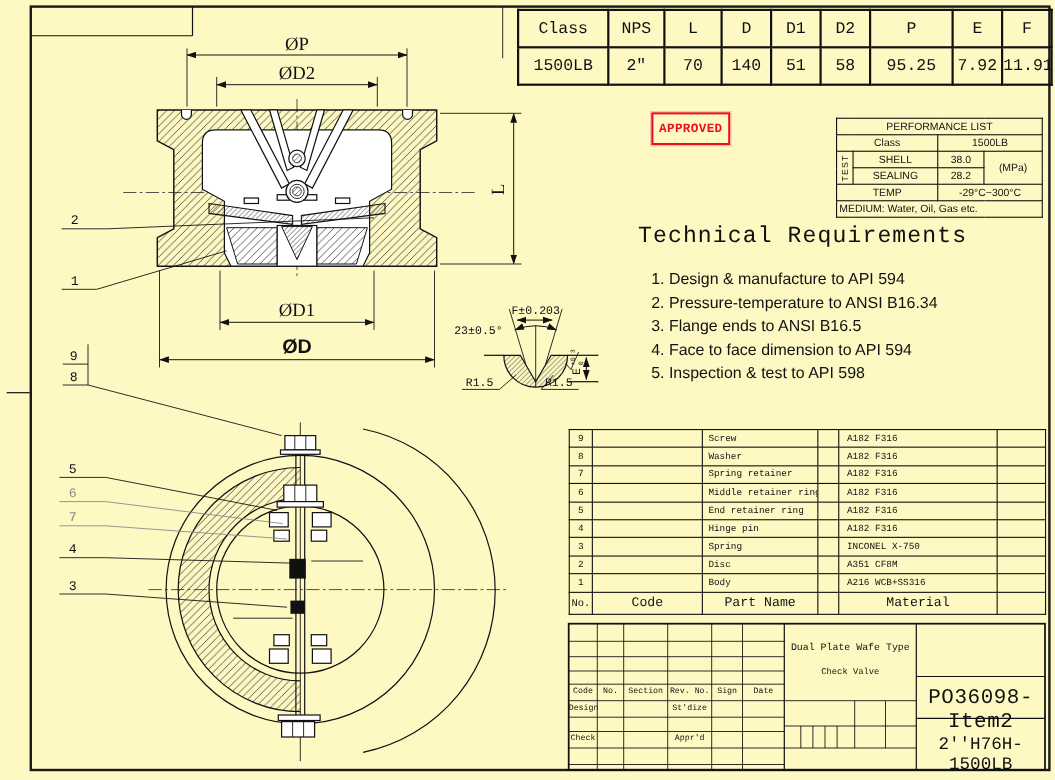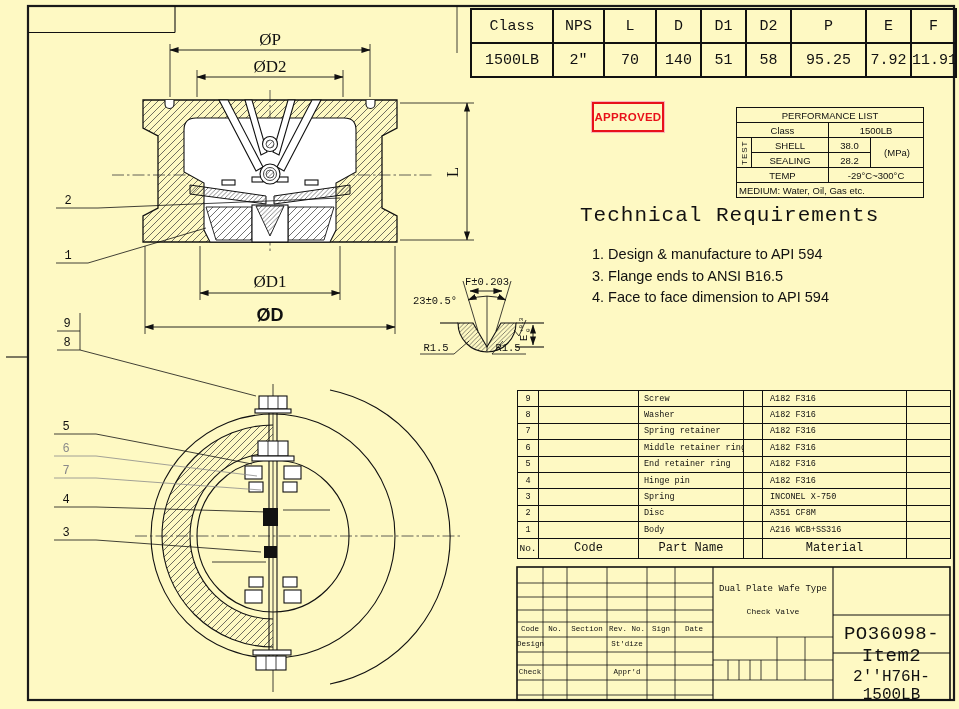--- a/index.html
+++ b/index.html
@@ -10,24 +10,24 @@
 
   
   .dimtbl{position:absolute;left:470px;top:8px;width:485px;}
   .dimtbl td{border:2px solid #111;text-align:center;font-family:"Liberation Mono",monospace;font-size:15px;}
   .dimtbl tr.r1 td{height:32px;}
   .dimtbl tr.r2 td{height:32px;}
 
   
   .stamp{position:absolute;left:592px;top:102px;width:68px;height:26px;border:2.5px solid #e8111a;outline:1px solid #f6b7ba;
          display:flex;align-items:center;justify-content:center;
-         font-family:Liberation Sans, sans-serif;font-weight:bold;font-size:11.5px;color:#e8111a;letter-spacing:.3px;}
-
-  
-  .perftbl{position:absolute;left:736px;top:107px;width:187px;font-family:"Liberation Sans",sans-serif;font-size:9.5px;}
+         font-family:Liberation Mono, monospace;font-weight:bold;font-size:11.5px;color:#e8111a;letter-spacing:.3px;}
+
+  
+  .perftbl{position:absolute;left:760px;top:107px;width:187px;font-family:"Liberation Sans",sans-serif;font-size:9.5px;}
   .perftbl td{border:1.2px solid #111;text-align:center;height:14px;}
   .perftbl .vert{writing-mode:vertical-rl;transform:rotate(180deg);font-size:8px;letter-spacing:1px;width:14px;}
   .perftbl .left{text-align:left;padding-left:2px;}
 
   
   .tr-title{position:absolute;left:580px;top:204px;width:360px;text-align:left;
             font-family:"Liberation Mono",monospace;font-size:21px;letter-spacing:1px;}
   .tr-items{position:absolute;left:592px;top:244px;width:362px;font-family:Liberation Sans, sans-serif;
             font-size:14.5px;line-height:21.5px;}
 
@@ -384,22 +384,24 @@
     </tr>
     <tr>
           <td colspan="4" class="left">MEDIUM: Water, Oil, Gas etc.</td>
         </tr>
   </tbody>
     </table>
 
   <div class="tr-title">Technical Requirements</div>
   <div class="tr-items">
     <div>1. Design &amp; manufacture to API 594</div>
+    <div>2. Pressure-temperature to ANSI B16.34</div>
     <div>3. Flange ends to ANSI B16.5</div>
     <div>4. Face to face dimension to API 594</div>
+    <div>5. Inspection &amp; test to API 598</div>
   </div>
 
   <table class="partstbl">
     <colgroup>
       <col style="width:21px">
         <col style="width:100px">
         <col style="width:105px">
       <col style="width:19px">
         <col style="width:144px">
         <col style="width:44px">

